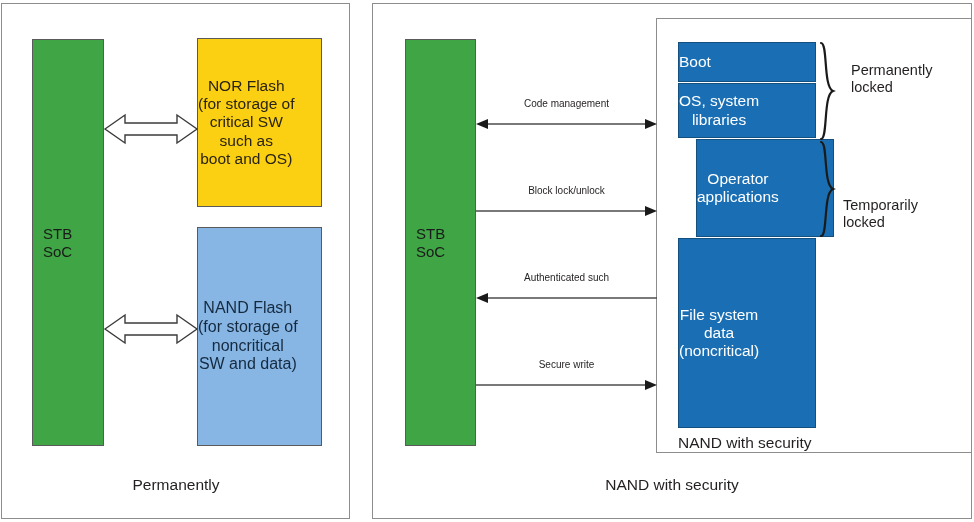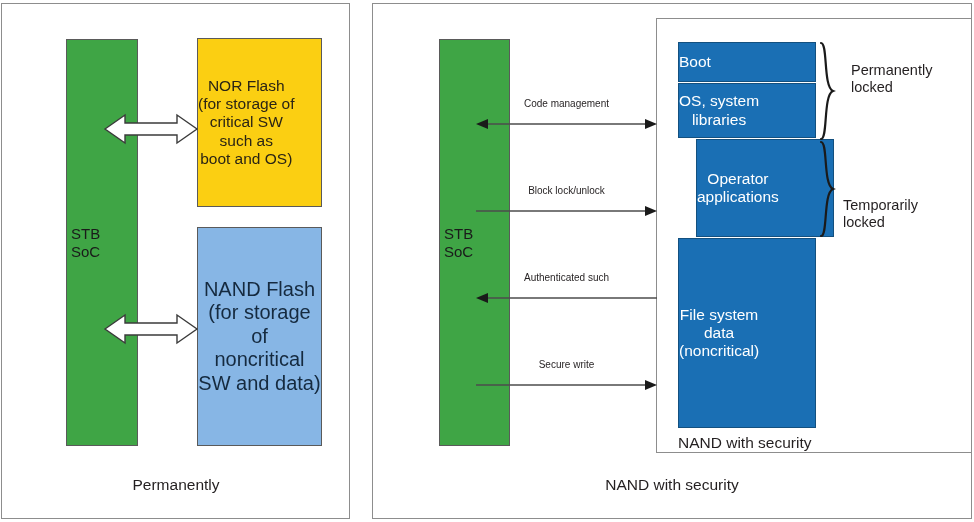--- a/index.html
+++ b/index.html
@@ -38,33 +38,32 @@
     justify-content: flex-start;
     text-align: center;
     line-height: 1.18;
   }
   .box-green {
     background: #3fa545;
     color: #1a1a1a;
     font-size: 15px;
     justify-content: flex-start;
     align-items: center;
-    padding-left: 4px;
+    padding-left: 10px;
     text-align: left;
-    margin-left: 34px;
   }
   .box-yellow {
     background: #fbcf12;
     color: #2a2415;
     font-size: 15.5px;
   }
   .box-lblue {
     background: #87b6e5;
     color: #152a3f;
-    font-size: 20px;
+    font-size: 16px;
   }
   .box-blue {
     background: #1a6fb4;
     color: #ffffff;
     font-size: 15.5px;
     border: 1px solid #13507f;
   }
 
   .caption {
     position: absolute;

